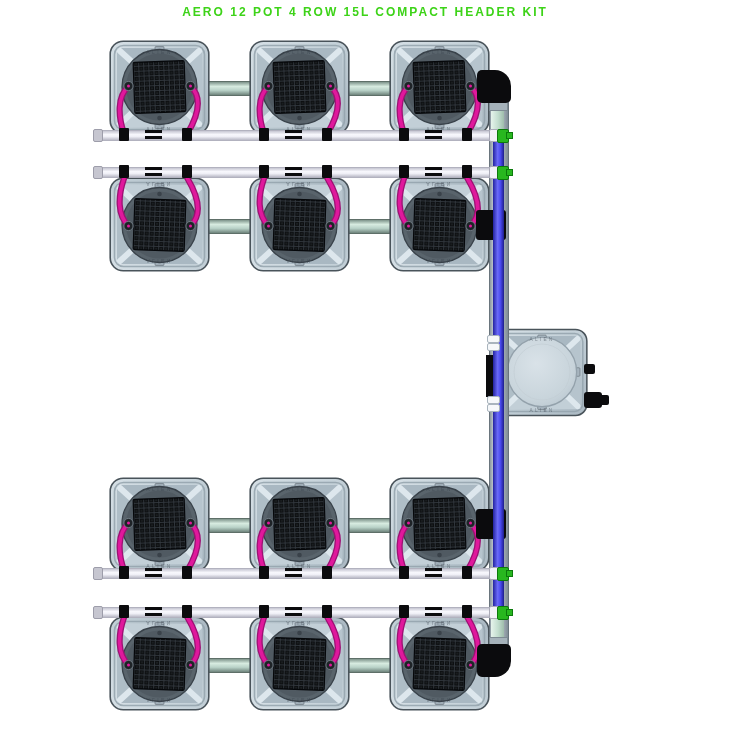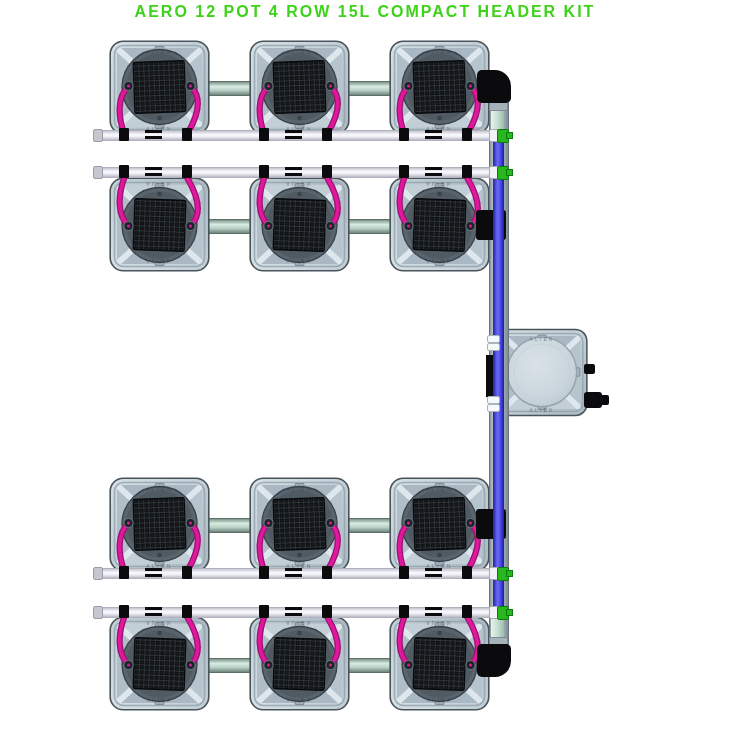--- a/index.html
+++ b/index.html
@@ -1,20 +1,20 @@
 <!DOCTYPE html>
 <html><head>
 <meta charset="utf-8">
 <style>
   html,body{margin:0;padding:0;background:#ffffff;}
   #stage{position:relative;width:730px;height:730px;background:#ffffff;overflow:hidden;
          font-family:"Liberation Sans",sans-serif;}
   .abs{position:absolute;}
   #title{position:absolute;top:3px;left:0;width:100%;text-align:center;
-         font-weight:bold;font-size:16px;letter-spacing:2px;line-height:18px;}
+         font-weight:bold;font-size:12px;letter-spacing:2px;line-height:18px;}
   .pot svg{display:block;}
 </style>
 </head>
 <body>
 
 <div id="stage">
   <div id="title" style="color: rgb(61, 211, 24);">AERO 12 POT 4 ROW 15L COMPACT HEADER KIT</div>
 
   <svg width="0" height="0" style="position:absolute" aria-hidden="true">
     <defs>

